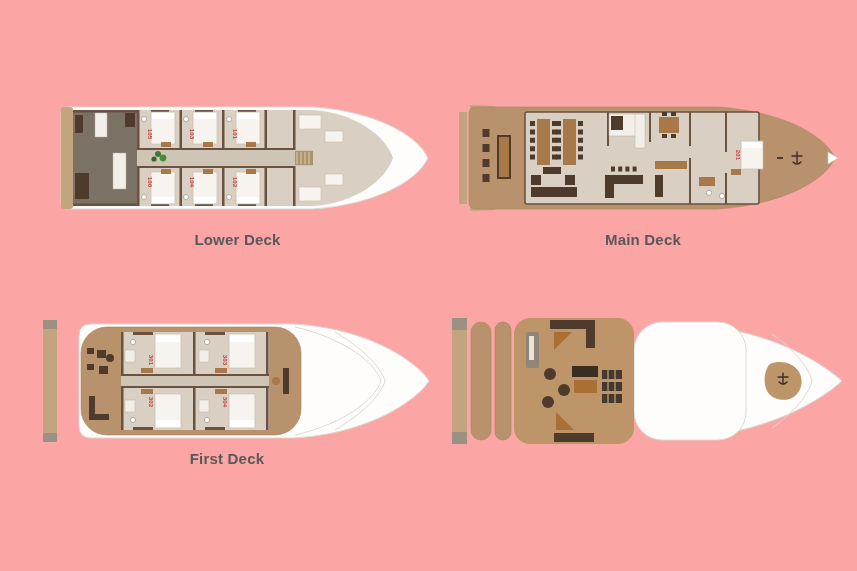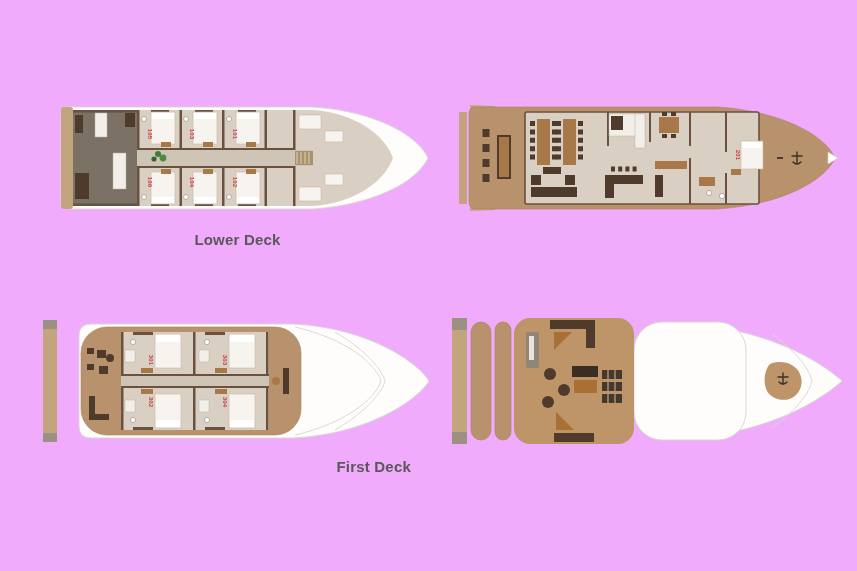--- a/index.html
+++ b/index.html
@@ -1,26 +1,26 @@
 <!DOCTYPE html>
 <html><head>
 <meta charset="utf-8">
 <style>
   html,body{margin:0;padding:0;background:#ffffff;}
   .canvas{
-    position:relative;width:857px;height:571px;background:#f0abfc;overflow:hidden;
+    position:relative;width:857px;height:571px;background:#fca5a5;overflow:hidden;
     font-family:"Liberation Sans", sans-serif;
   }
   figure.deck{position:absolute;margin:0;padding:0;}
   .deck-label{
     display:block;text-align:center;font-weight:bold;font-size:15px;color:#595959;
     letter-spacing:.2px;
   }
   .row1 .deck-label{margin-top:14px;}
-  .row2 .deck-label{margin-top:10px;text-align:right;}
+  .row2 .deck-label{margin-top:2px;}
   
   .hull{fill:#fefdfb;stroke:#d9d8d3;stroke-width:1;}
   .outline-only{fill:none;stroke:#dadad5;stroke-width:1;}
   .deckTan{fill:#b8926c;stroke:#a8835a;stroke-width:.6;}
   .tan2{fill:#c2a47e;}
   .floor{fill:#d9cfc2;}
   .corr{fill:#cfc5b6;}
   .wall{fill:#6a5140;}
   .dark{fill:#4e3b2c;}
   .wood{fill:#a87848;}
@@ -198,20 +198,21 @@
         <rect class="wood" x="272" y="66" width="10" height="6"></rect>
         <text class="num" x="277" y="52" transform="rotate(90 277 52)">201</text>
       </g>
       <g class="anchor">
         <path d="M338,49 V60"></path>
           <path d="M333,53 H343"></path>
           <path d="M334,59 Q338,63 342,59"></path>
       </g>
       <rect class="dark" x="318" y="54" width="6" height="2"></rect>
     </svg>
+    <figcaption class="deck-label" style="padding-right:14px">Main Deck</figcaption>
   </figure>
 
   <figure class="deck row2" style="left:43px;top:318px;width:390px">
     <svg viewBox="0 0 390 126" width="390" height="126">
       <rect class="tan2" x="0" y="2" width="14" height="122"></rect>
       <rect x="0" y="2" width="14" height="9" fill="#9a9183"></rect>
       <rect x="0" y="115" width="14" height="9" fill="#9a9183"></rect>
       <path class="hull" d="M48,6 H250 C328,10 376,46 386,63 C376,80 328,116 250,120 H48 Q36,120 36,108 V18 Q36,6 48,6 Z"></path>
       <path class="outline-only" d="M252,9 C300,20 332,44 338,63 C332,82 300,106 252,117"></path>
       <path class="outline-only" d="M292,14 C326,34 340,54 342,63 C340,72 326,92 292,112"></path>

